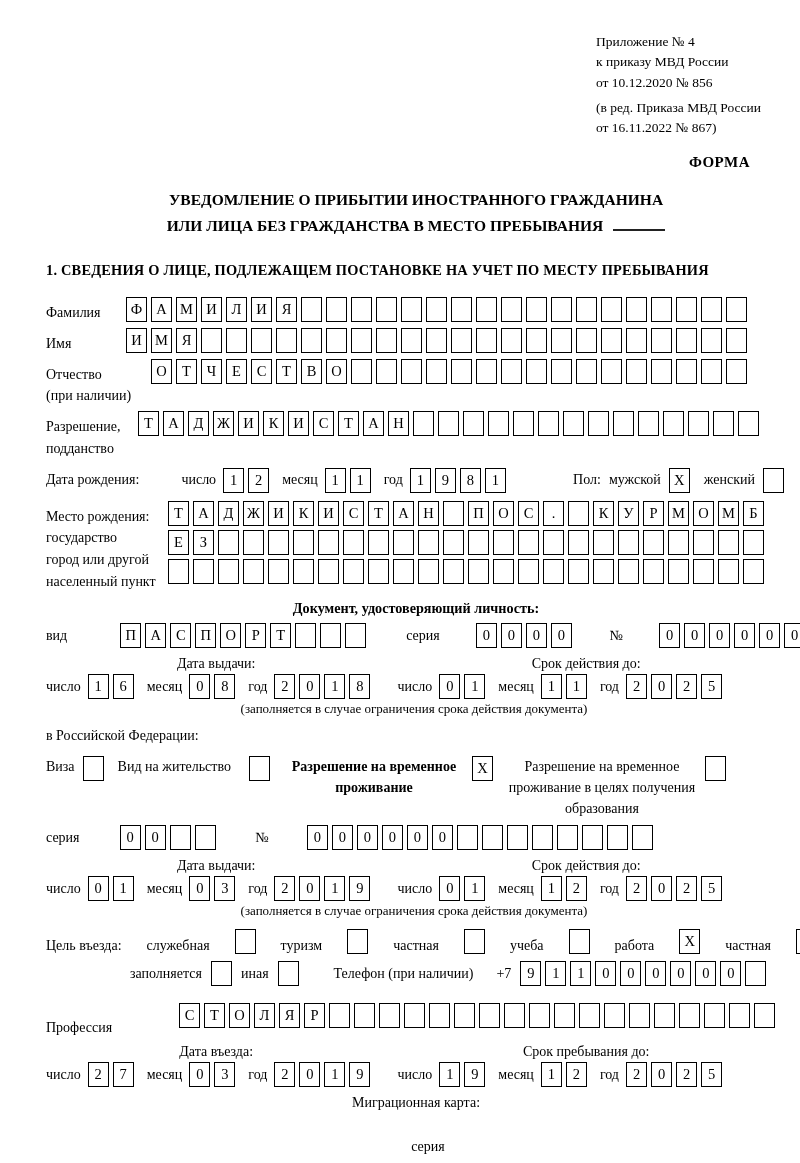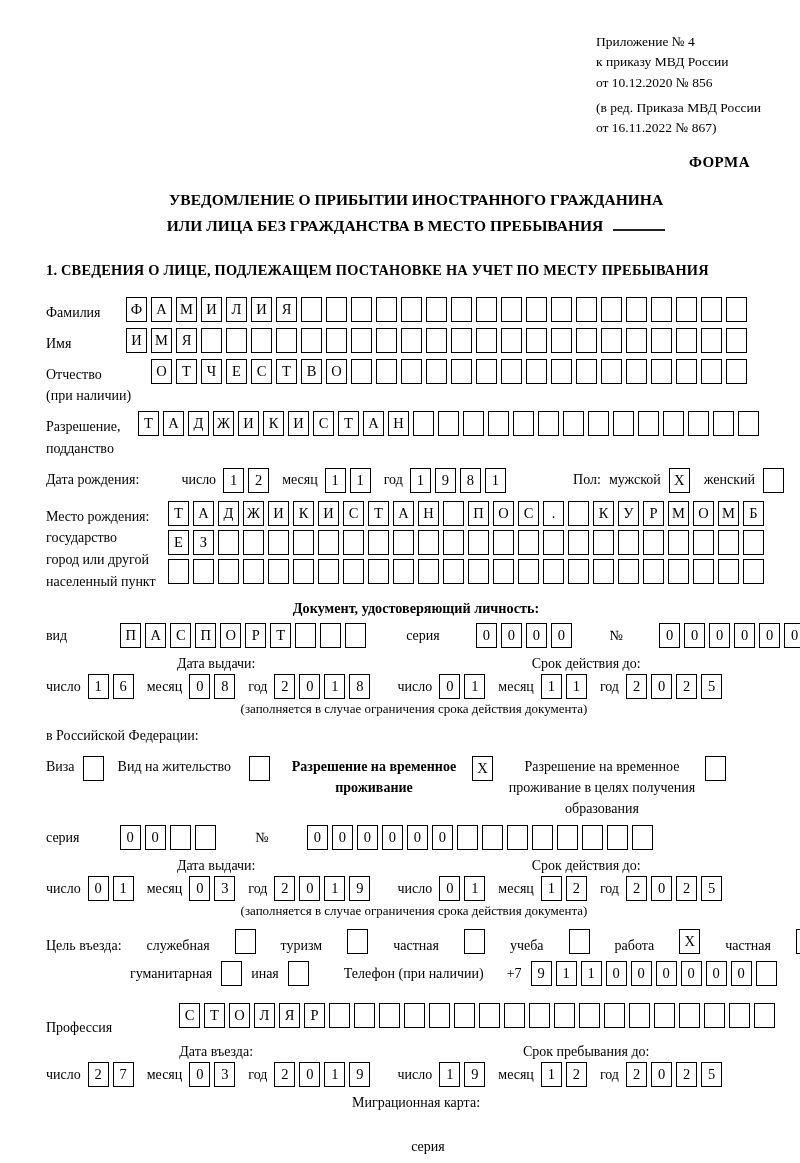--- a/index.html
+++ b/index.html
@@ -555,21 +555,21 @@
     <span class="cells">
         <span class="cell"></span>
       </span>
     <span>транзит</span>
     <span class="cells">
         <span class="cell"></span>
       </span>
   </div>
 
   <div class="purpose2">
-    <span>гуманитарная</span>
+    <span>заполняется</span>
     <span class="cells">
         <span class="cell"></span>
       </span>
     <span>иная</span>
     <span class="cells">
         <span class="cell"></span>
       </span>
     <span class="phone-label">Телефон (при наличии)</span>
     <span class="plus7">+7</span>
     <span class="cells">

